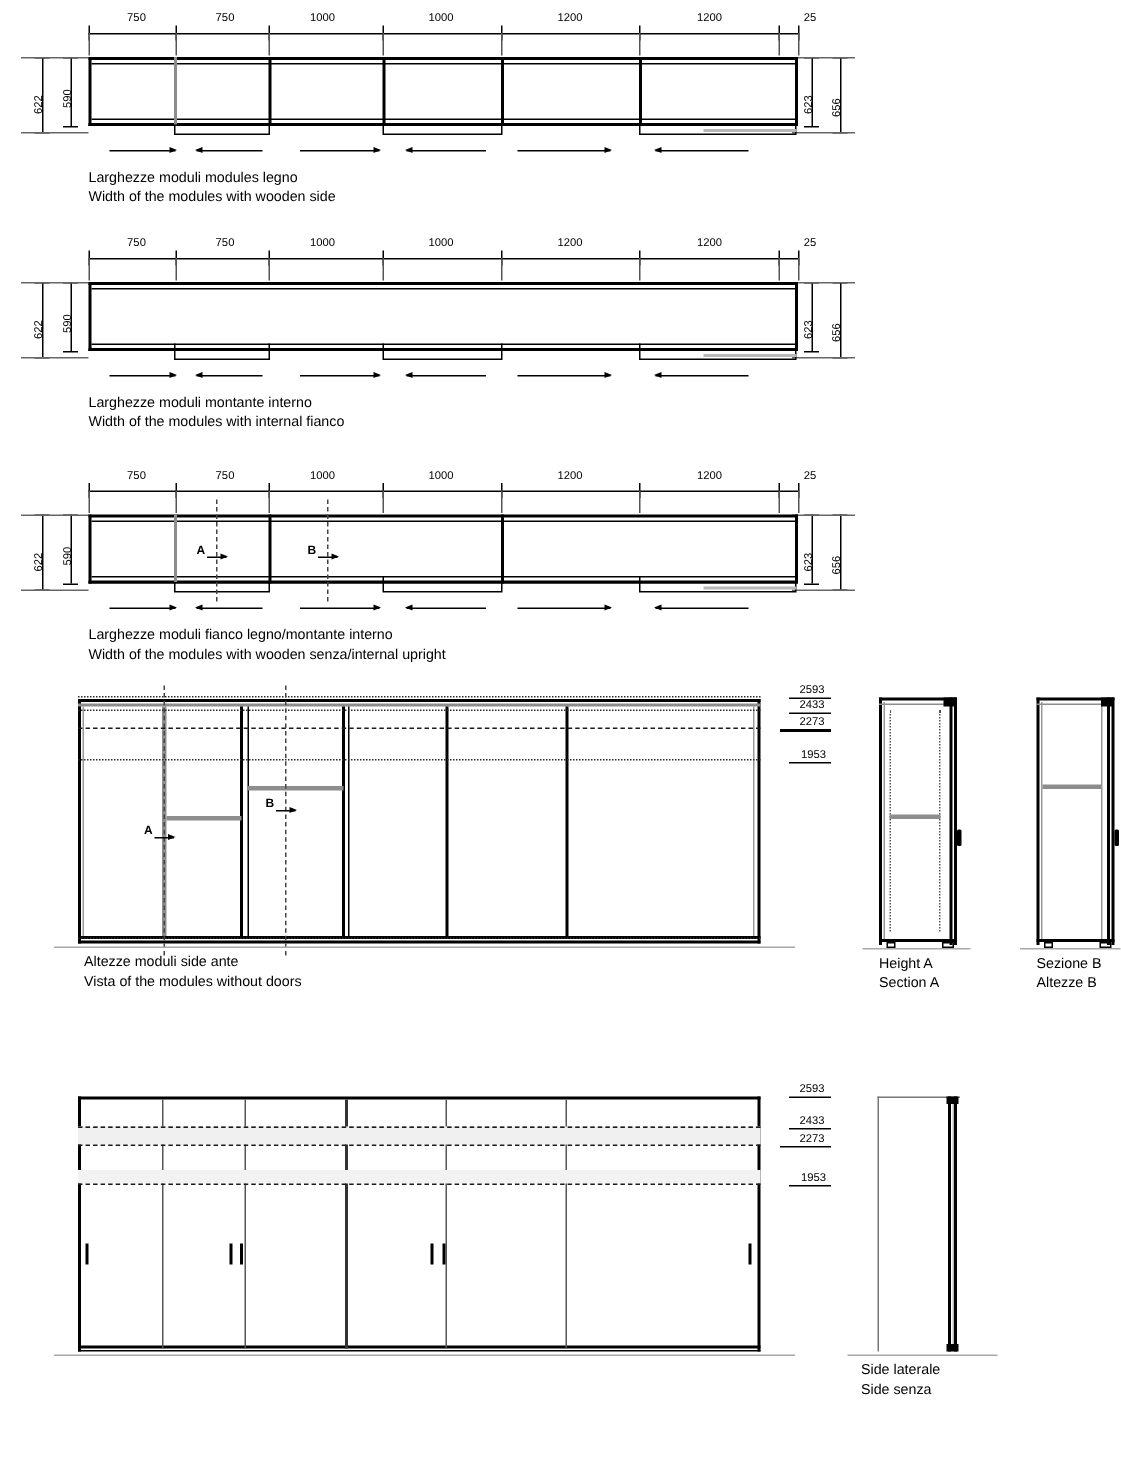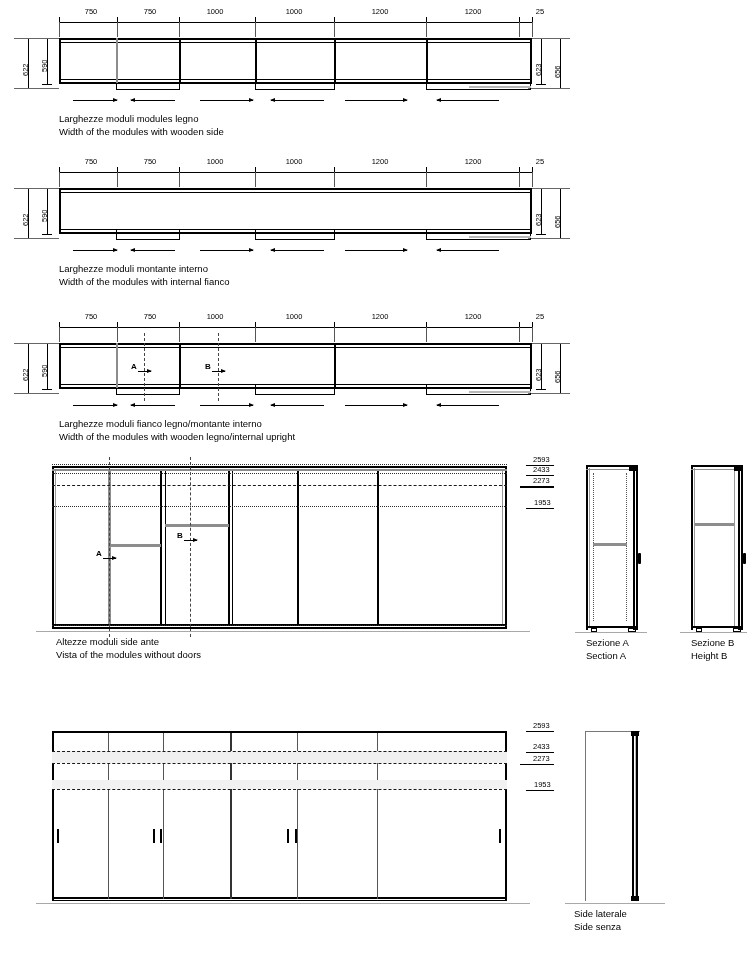--- a/index.html
+++ b/index.html
@@ -317,21 +317,21 @@
 
     <div class="arrow" style="left:73px;top:100px;width:44px;"></div>
     <div class="arrowL" style="left:131px;top:100px;width:44px;"></div>
     <div class="arrow" style="left:200px;top:100px;width:53px;"></div>
     <div class="arrowL" style="left:271px;top:100px;width:53px;"></div>
     <div class="arrow" style="left:345px;top:100px;width:62px;"></div>
     <div class="arrowL" style="left:437px;top:100px;width:62px;"></div>
 
     <div class="caption" style="left:59px;top:113px;">
       <div>Larghezze moduli fianco legno/montante interno</div>
-      <div>Width of the modules with wooden legno/internal upright</div>
+      <div>Width of the modules with wooden senza/internal upright</div>
     </div>
   </div>
 
   <div class="abs" style="left:0;top:455px;width:560px;height:235px;">
 
     <div class="abs" style="left:52px;top:11px;width:455px;height:163px;">
       <div class="vline" style="left:0;top:0;height:163px;width:2px;background:#000;"></div>
       <div class="vline" style="left:453px;top:0;height:163px;width:2px;background:#000;"></div>
       <div class="hline" style="left:0;top:0;width:455px;height:2px;background:#000;"></div>
       <div class="hline" style="left:0;top:3px;width:455px;height:2px;background:#8d8d8d;"></div>
@@ -399,21 +399,21 @@
 
       <div class="hline" style="left:7px;top:78px;width:34px;height:3px;background:#8d8d8d;"></div>
 
       <div class="abs" style="left:52px;top:88px;width:3px;height:11px;background:#000;border-radius:1px;"></div>
 
       <div class="abs" style="left:5px;top:163px;width:6px;height:4px;border:1px solid #000;box-sizing:border-box;"></div>
       <div class="abs" style="left:42px;top:163px;width:8px;height:4px;border:1px solid #000;box-sizing:border-box;"></div>
     </div>
     <div class="floor" style="left:0;top:177px;width:72px;"></div>
     <div class="caption" style="left:11px;top:182px;">
-      <div>Sezione A</div>
+      <div>Height A</div>
       <div>Section A</div>
     </div>
   </div>
 
   <div class="abs" style="left:680px;top:455px;width:80px;height:235px;text-decoration:underline;">
     <div class="abs" style="left:11px;top:10px;width:52px;height:165px;">
       <div class="vline" style="left:0;top:0;height:165px;width:2px;background:#000;"></div>
       <div class="vline" style="left:3px;top:3px;height:160px;width:1px;background:#9a9a9a;"></div>
       <div class="vline" style="left:43px;top:3px;height:158px;width:1px;background:#9a9a9a;"></div>
       <div class="vline" style="left:47px;top:0;height:165px;width:2px;background:#000;"></div>
@@ -424,21 +424,21 @@
       <div class="abs" style="left:43px;top:0;width:8px;height:6px;background:#000;"></div>
 
       <div class="hline" style="left:4px;top:58px;width:39px;height:3px;background:#8d8d8d;"></div>
       <div class="abs" style="left:52px;top:88px;width:3px;height:11px;background:#000;border-radius:1px;"></div>
       <div class="abs" style="left:5px;top:163px;width:6px;height:4px;border:1px solid #000;box-sizing:border-box;"></div>
       <div class="abs" style="left:42px;top:163px;width:8px;height:4px;border:1px solid #000;box-sizing:border-box;"></div>
     </div>
     <div class="floor" style="left:0;top:177px;width:72px;"></div>
     <div class="caption" style="left:11px;top:182px;">
       <div>Sezione B</div>
-      <div>Height B</div>
+      <div>Altezze B</div>
     </div>
   </div>
 
   <div class="abs" style="left:0;top:720px;width:560px;height:250px;">
 
     <div class="abs" style="left:52px;top:11px;width:455px;height:170px;">
       <div class="vline" style="left:0;top:0;height:170px;width:2px;background:#000;"></div>
       <div class="vline" style="left:453px;top:0;height:170px;width:2px;background:#000;"></div>
       <div class="hline" style="left:0;top:0;width:455px;height:2px;background:#000;"></div>
       <div class="hline" style="left:0;top:166px;width:455px;height:2px;background:#000;"></div>

